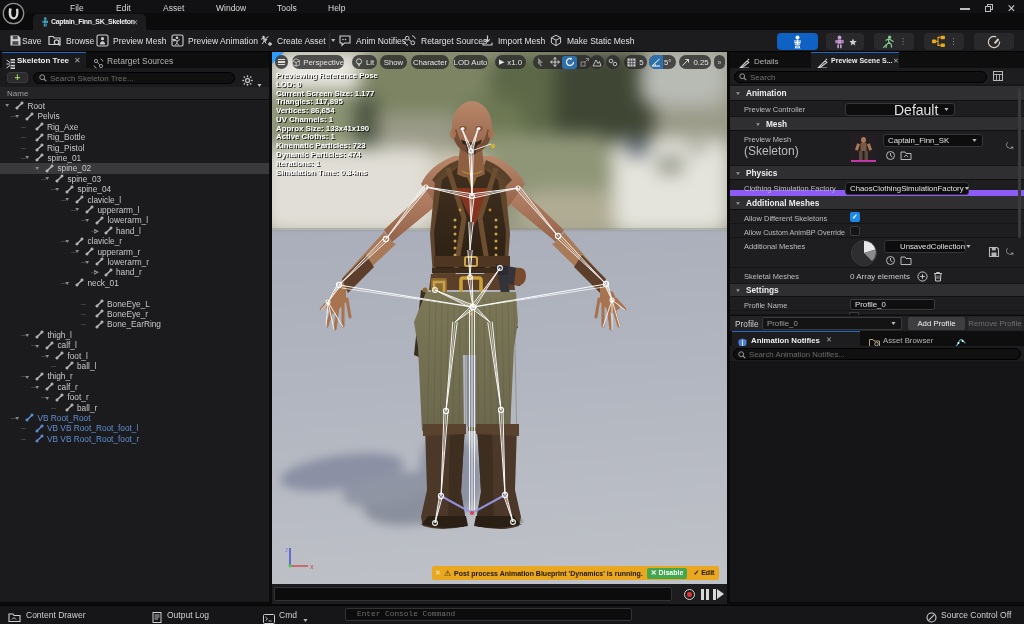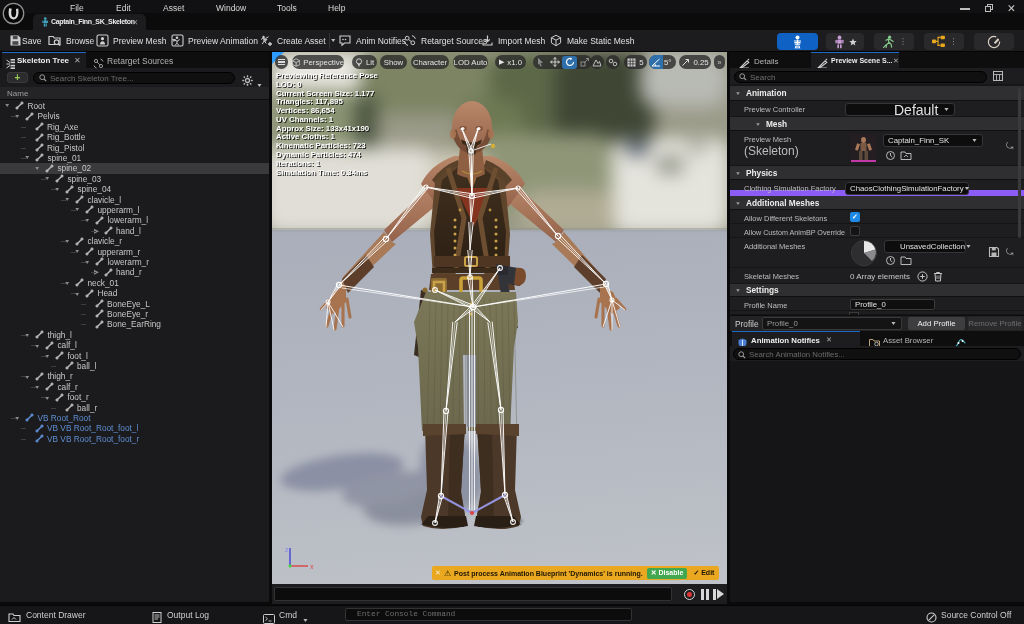--- a/index.html
+++ b/index.html
@@ -406,32 +406,20 @@
       <div class="abs" style="left:61px;top:5.2px;width:5px;height:1px;background:#3e3e40;"></div>
       <span style="color:#8a8a8a;font-size:6.5px;display:inline-block;transform:scaleY(0.8);margin-right:2px;">▼</span>
       <svg width="9" height="9" viewBox="0 0 9 9" style="flex:none;">
         <g stroke="#b9b9b9" fill="#b9b9b9">
           <circle cx="2" cy="7" r="1.1"></circle>
           <circle cx="7" cy="2" r="1.1"></circle>
           <line x1="2.4" y1="6.6" x2="6.6" y2="2.4" stroke-width="1.4"></line>
         </g>
       </svg>
       <span class="txt" style="font-size:8.3px;color:#c8c8c8;">neck_01</span>
-    </div>
-<div class="abs" style="left:0;top:288.0px;width:269px;height:10.40px;display:flex;align-items:center;padding-left:74px;gap:3px;">
-      <div class="abs" style="left:71px;top:5.2px;width:5px;height:1px;background:#3e3e40;"></div>
-      <span style="color:#8a8a8a;font-size:6.5px;display:inline-block;transform:scaleY(0.8);margin-right:2px;">▼</span>
-      <svg width="9" height="9" viewBox="0 0 9 9" style="flex:none;">
-        <g stroke="#b9b9b9" fill="#b9b9b9">
-          <circle cx="2" cy="7" r="1.1"></circle>
-          <circle cx="7" cy="2" r="1.1"></circle>
-          <line x1="2.4" y1="6.6" x2="6.6" y2="2.4" stroke-width="1.4"></line>
-        </g>
-      </svg>
-      <span class="txt" style="font-size:8.3px;color:#c8c8c8;">Head</span>
     </div>
 <div class="abs" style="left:0;top:298.4px;width:269px;height:10.40px;display:flex;align-items:center;padding-left:84px;gap:3px;">
       <div class="abs" style="left:81px;top:5.2px;width:5px;height:1px;background:#3e3e40;"></div>
       <span style="width:8px;display:inline-block;"></span>
       <svg width="9" height="9" viewBox="0 0 9 9" style="flex:none;">
         <g stroke="#b9b9b9" fill="#b9b9b9">
           <circle cx="2" cy="7" r="1.1"></circle>
           <circle cx="7" cy="2" r="1.1"></circle>
           <line x1="2.4" y1="6.6" x2="6.6" y2="2.4" stroke-width="1.4"></line>
         </g>

